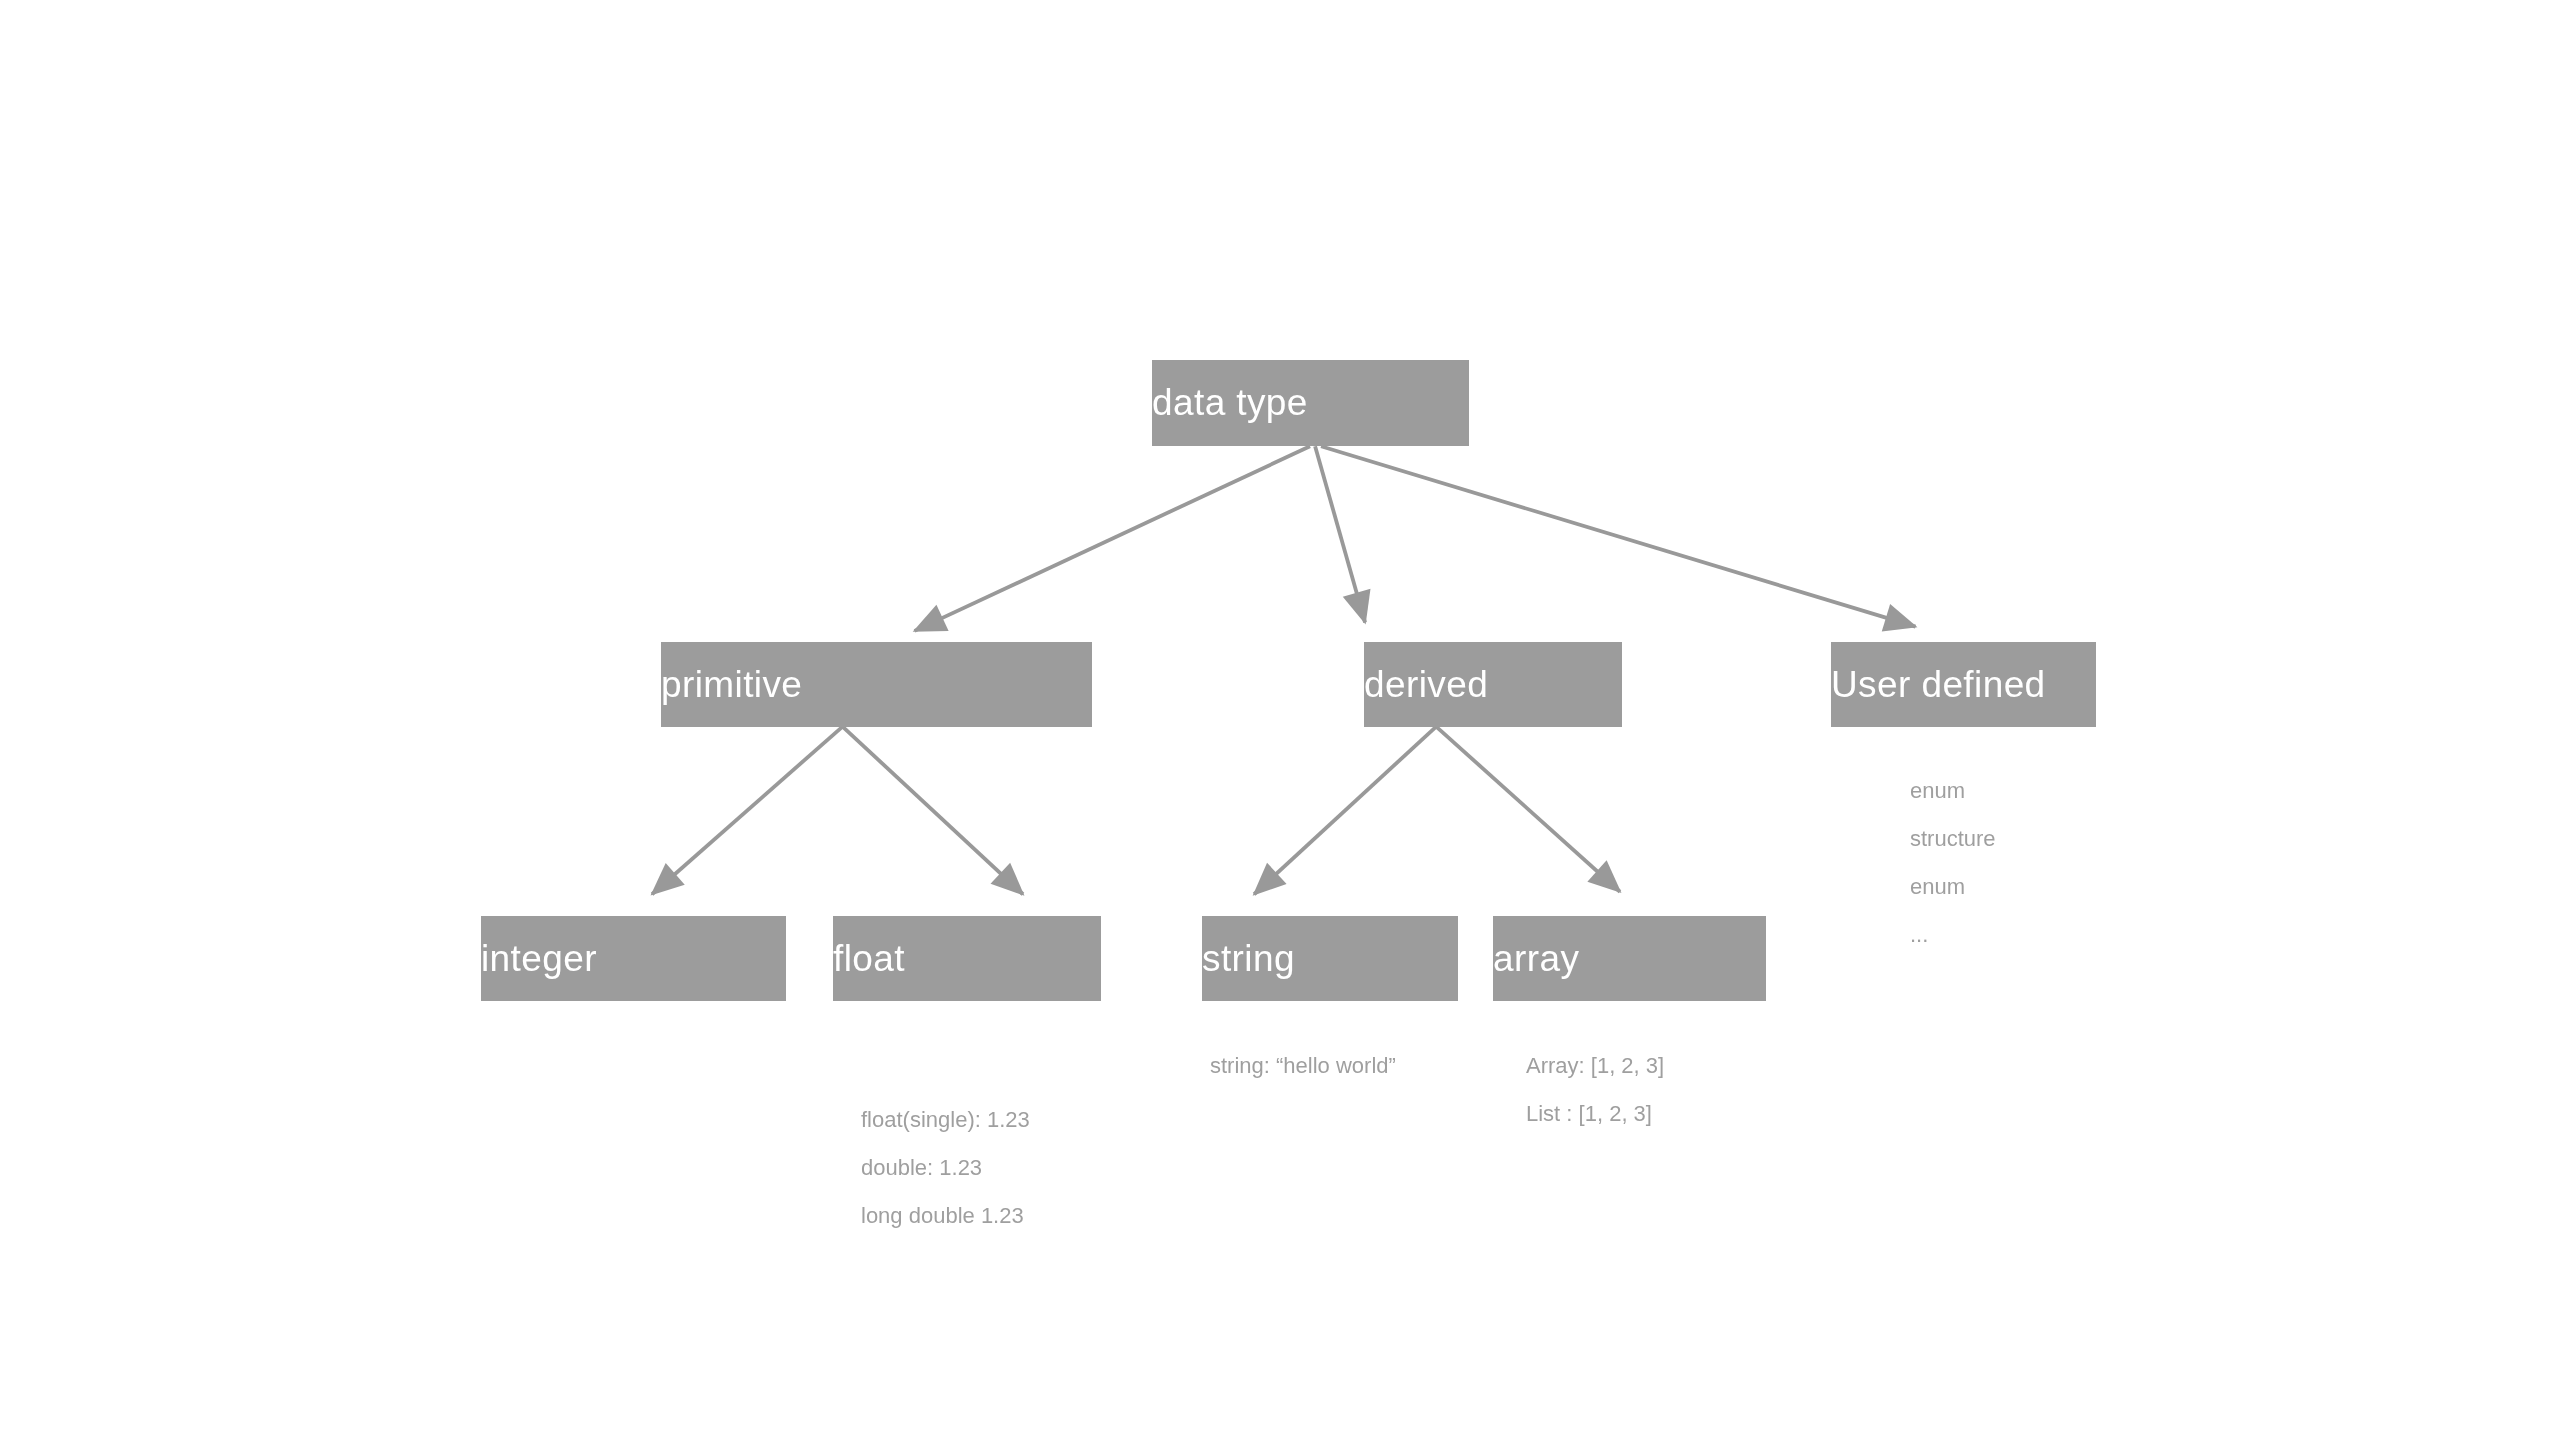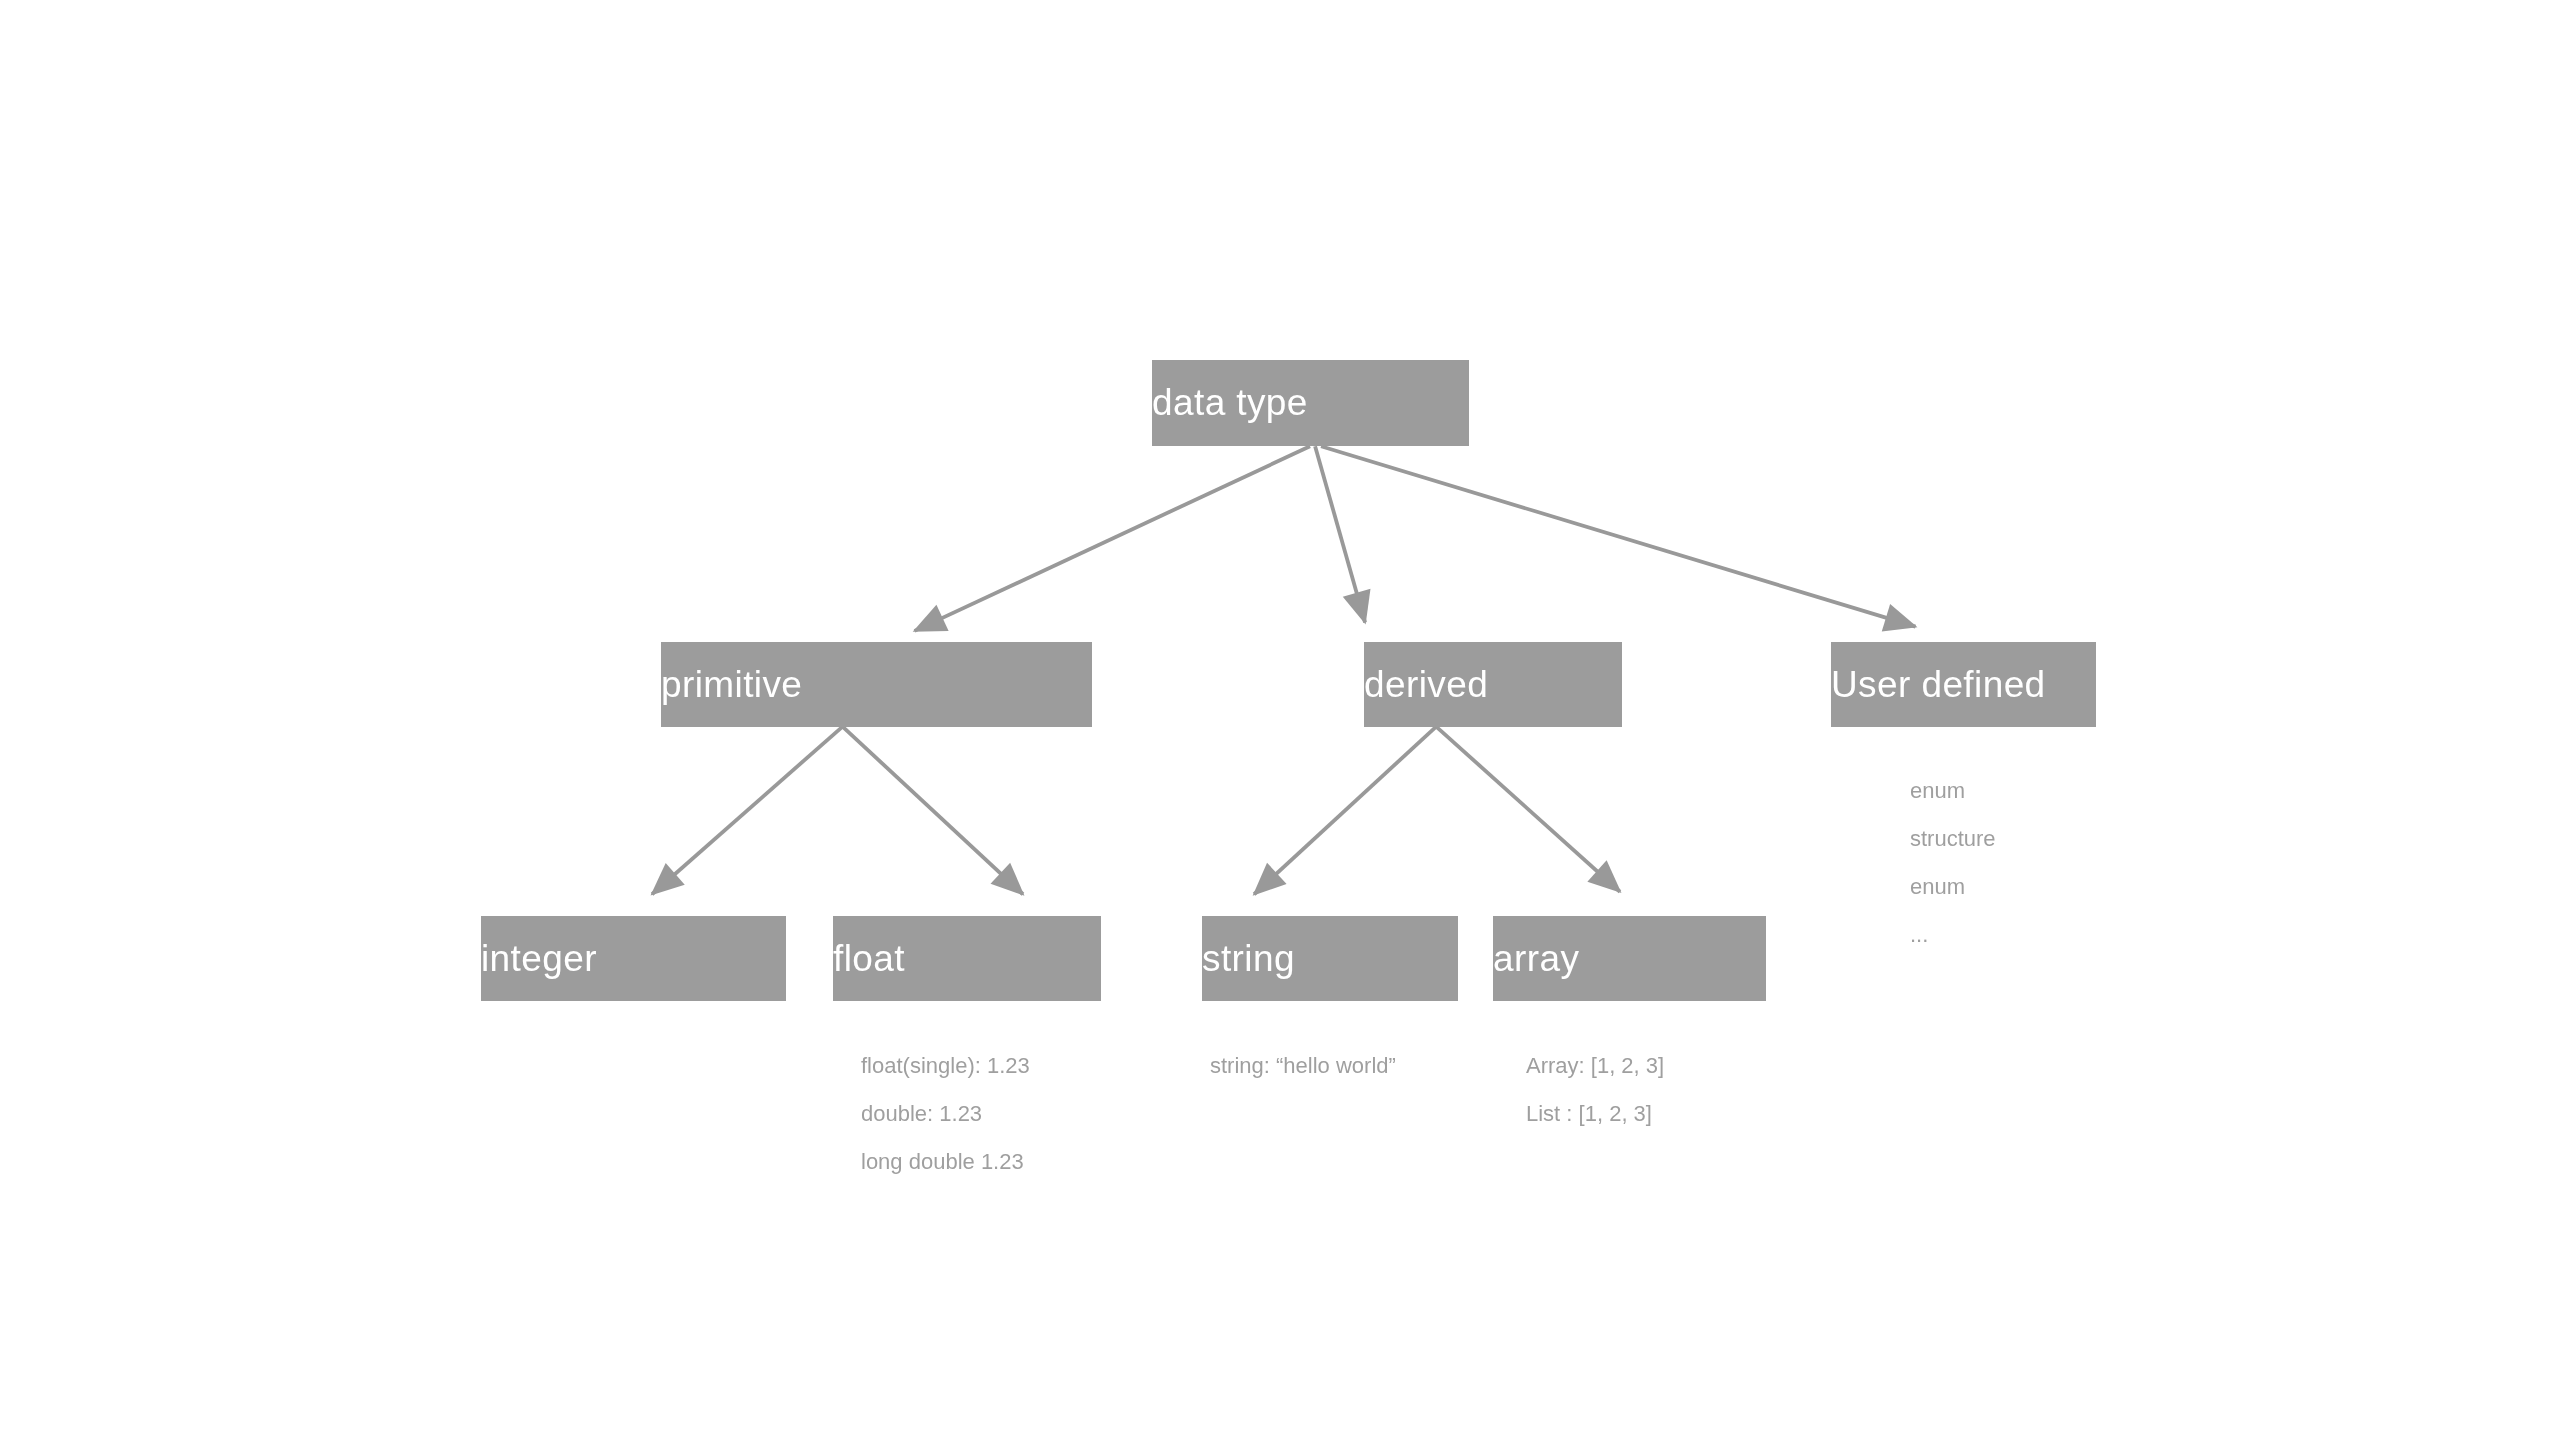--- a/index.html
+++ b/index.html
@@ -51,21 +51,21 @@
   .n-data-type    { left: 1152px; top: 360px; width: 317px; height: 86px; }
   .n-primitive    { left: 661px;  top: 642px; width: 431px; height: 85px; }
   .n-derived      { left: 1364px; top: 642px; width: 258px; height: 85px; }
   .n-user-defined { left: 1831px; top: 642px; width: 265px; height: 85px; }
   .n-integer      { left: 481px;  top: 916px; width: 305px; height: 85px; }
   .n-float        { left: 833px;  top: 916px; width: 268px; height: 85px; }
   .n-string       { left: 1202px; top: 916px; width: 256px; height: 85px; }
   .n-array        { left: 1493px; top: 916px; width: 273px; height: 85px; }
   
   .d-integer      { left: 465px;  top: 1042px; }
-  .d-float        { left: 861px; top: 1042px; }
+  .d-float        { left: 861px; top: 1096px; }
   .d-string       { left: 1210px; top: 1042px; }
   .d-array        { left: 1526px; top: 1042px; }
   .d-user-defined { left: 1910px; top: 767px; }
 </style>
 </head>
 <body>
 
 <div class="canvas">
 
   <svg class="edges" viewBox="0 0 3042 1704" xmlns="http://www.w3.org/2000/svg">

